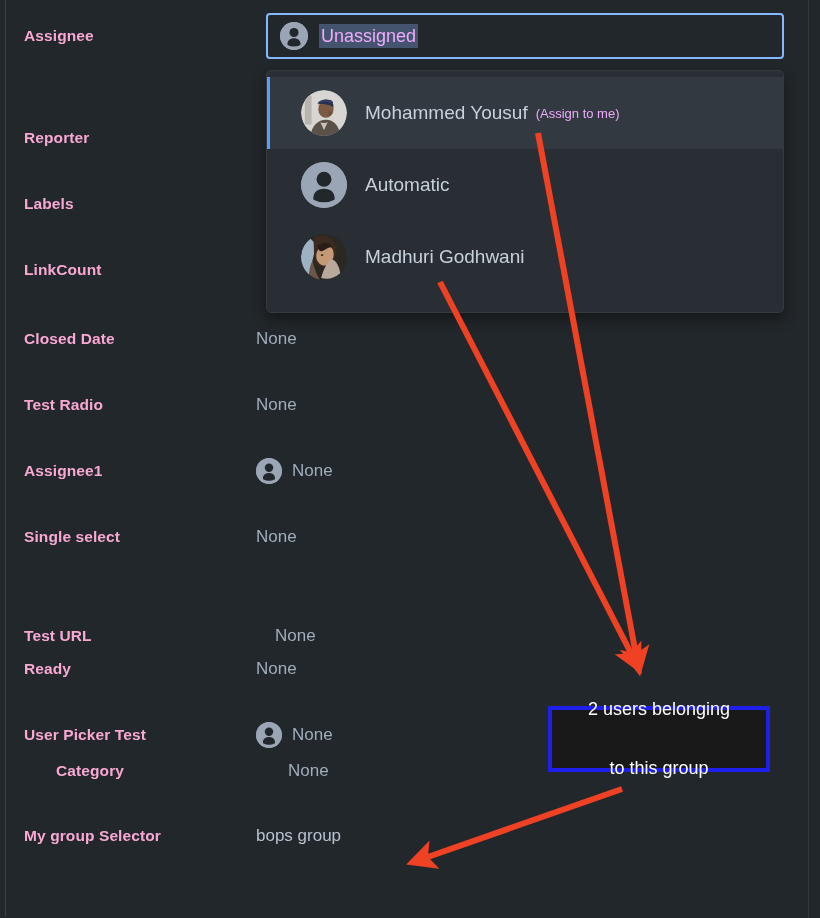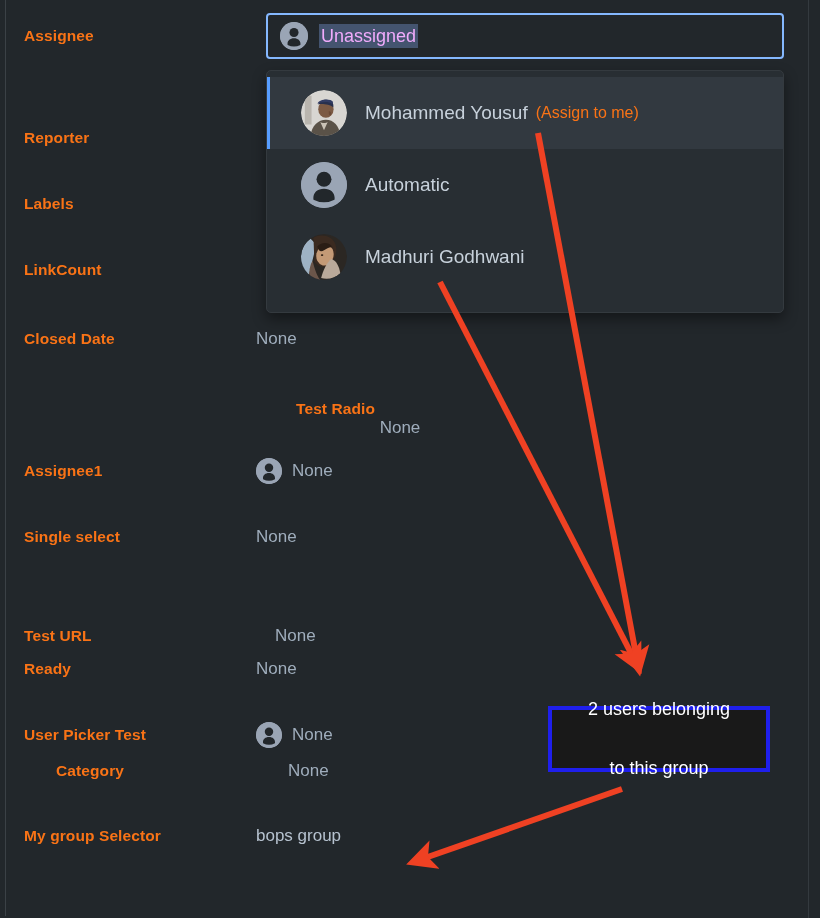--- a/index.html
+++ b/index.html
@@ -47,21 +47,21 @@
     height: 36px;
     display: flex;
     align-items: center;
   }
   .field-label {
     width: 256px;
     padding-left: 24px;
     box-sizing: border-box;
     font-size: 15.5px;
     font-weight: bold;
-    color: #f97316;
+    color: #f9a8d4;
     letter-spacing: 0.1px;
     white-space: nowrap;
   }
   .field-value {
     flex: 1;
     display: flex;
     align-items: center;
     gap: 10px;
     font-size: 17px;
     color: #9fadbc;
@@ -148,22 +148,22 @@
     left: 0; top: 0; bottom: 0;
     width: 3px;
     background: #579dff;
   }
   .dd-name {
     font-size: 19px;
     color: #c7d1db;
     white-space: nowrap;
   }
   .dd-hint {
-    font-size: 16px;
-    color: #f97316;
+    font-size: 13px;
+    color: #f0abfc;
   }
 
   
   #annotations {
     position: absolute;
     inset: 0;
     pointer-events: none;
   }
   .callout {
     position: absolute;
@@ -217,21 +217,21 @@
         <div class="field-value">
           <span></span>
         </div>
       </div>
       <div class="field-row" style="top: 321px; align-items: center;">
         <div class="field-label">Closed Date</div>
         <div class="field-value">
           <span>None</span>
         </div>
       </div>
-      <div class="field-row" style="top: 400px; flex-direction: column;">
+      <div class="field-row" style="top: 387px;">
         <div class="field-label">Test Radio</div>
         <div class="field-value">
           <span>None</span>
         </div>
       </div>
       <div class="field-row" style="top: 453px;">
         <div class="field-label">Assignee1</div>
         <div class="field-value">
           <span class="avatar" style="width:26px;height:26px;">
             <svg width="26" height="26" viewBox="0 0 32 32" aria-hidden="true">

